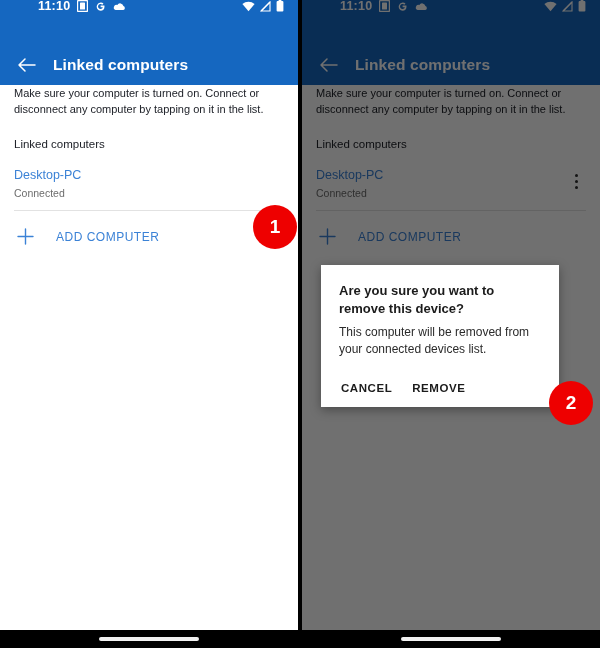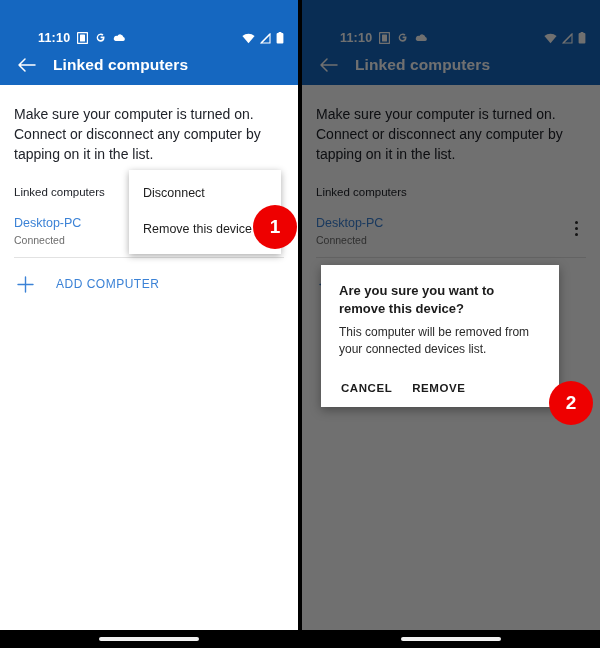--- a/index.html
+++ b/index.html
@@ -45,21 +45,21 @@
     z-index: 40;
   }
 
   
   .statusbar {
     position: relative;
     height: 44px;
     background: #1567c0;
     color: #ffffff;
     display: flex;
-    align-items: flex-end;
+    align-items: flex-start;
     box-sizing: border-box;
     padding: 0 14px 0 38px;
   }
   .sb-left {
     display: flex;
     align-items: center;
     gap: 7px;
   }
   .sb-clock {
     font-size: 12.5px;
@@ -103,24 +103,24 @@
 
   
   .content {
     position: relative;
     background: #ffffff;
     height: 545px;
     box-sizing: border-box;
     padding: 0 14px;
   }
   .intro {
-    font-size: 14px;
+    font-size: 11px;
     color: #20232a;
     line-height: 1.42;
-    padding-top: 20px;
+    padding-top: 1px;
     max-width: 268px;
   }
   .section-label {
     font-size: 11.5px;
     color: #20232a;
     margin-top: 21px;
   }
   .device-row {
     position: relative;
     margin-top: 18px;
@@ -350,24 +350,20 @@
       <div class="add-row">
         <span class="add-plus">
           <svg class="icon-svg" width="17" height="17" viewBox="0 0 17 17">
             <path d="M8.5 1v15M1 8.5h15" fill="none" stroke="#3b82d6" stroke-width="1.4" stroke-linecap="round"></path>
           </svg>
         </span>
         <span class="add-label">ADD COMPUTER</span>
       </div>
     </div>
 
-    <div class="popup-menu">
-      <div class="popup-item">Disconnect</div>
-      <div class="popup-item">Remove this device</div>
-    </div>
 
     <div class="navbar">
       <div class="nav-pill"></div>
     </div>
   </div>
 
   <div class="panel-divider"></div>
 
   <div class="panel panel-right">
 

